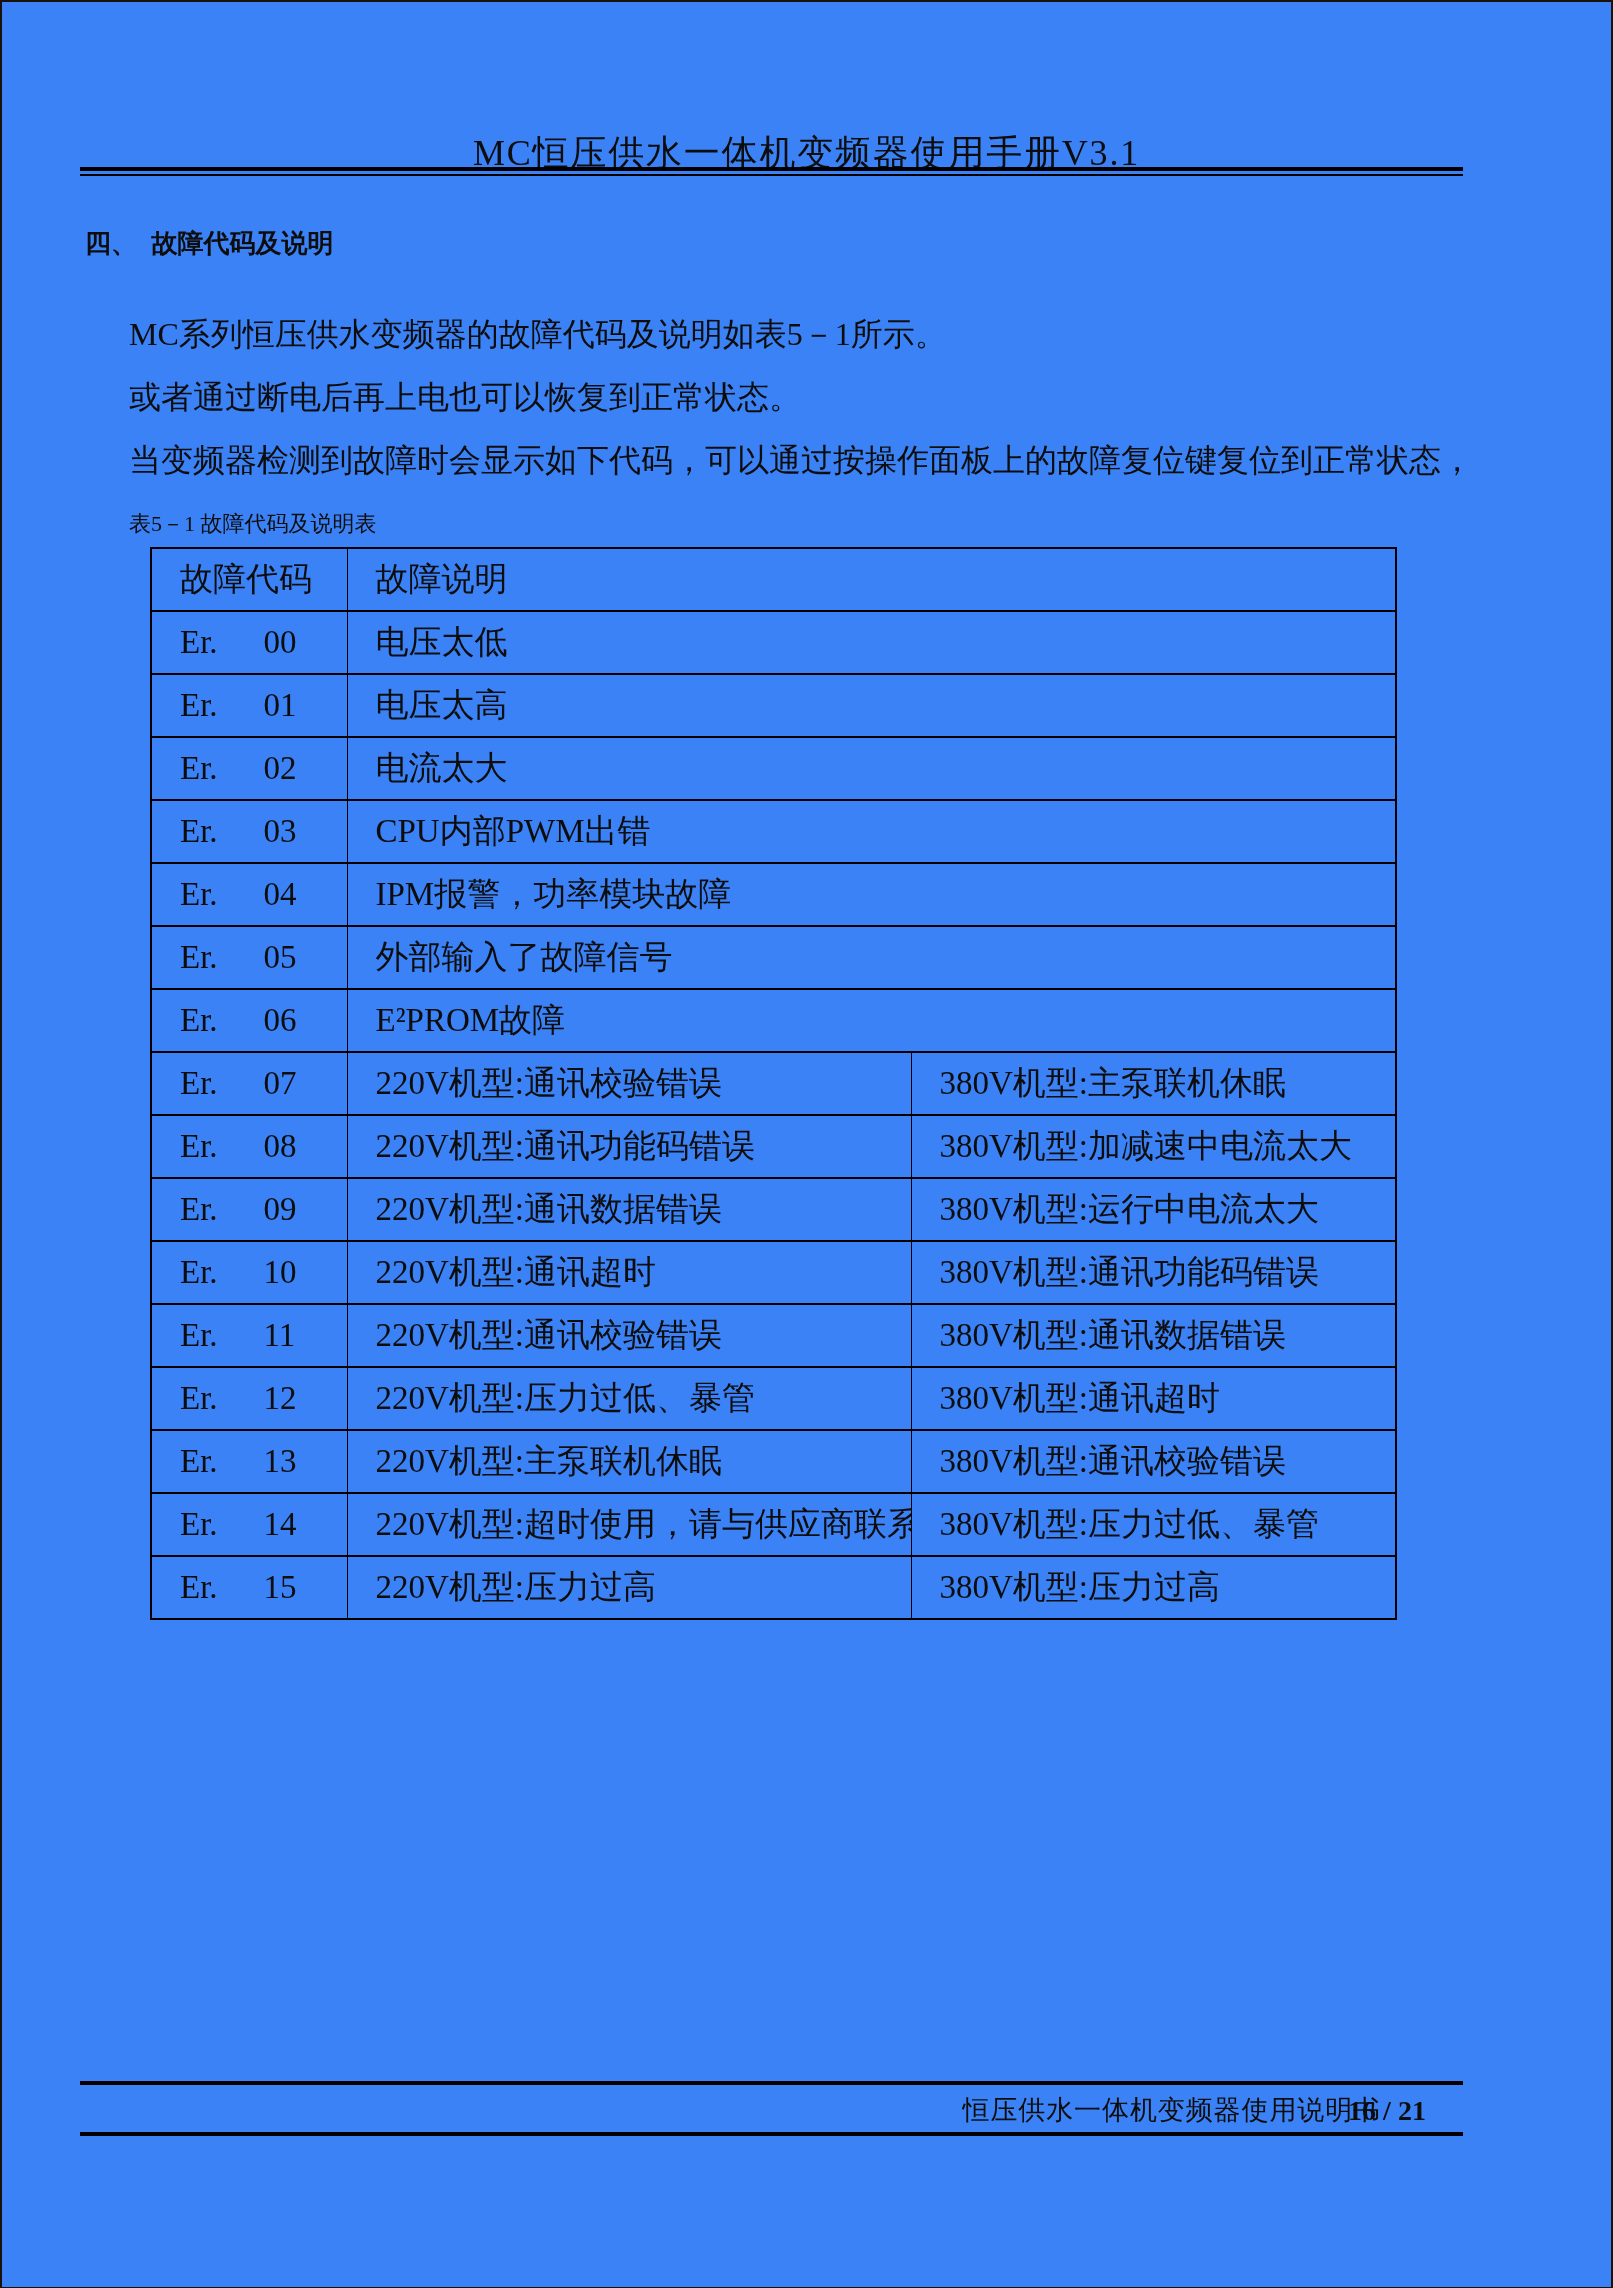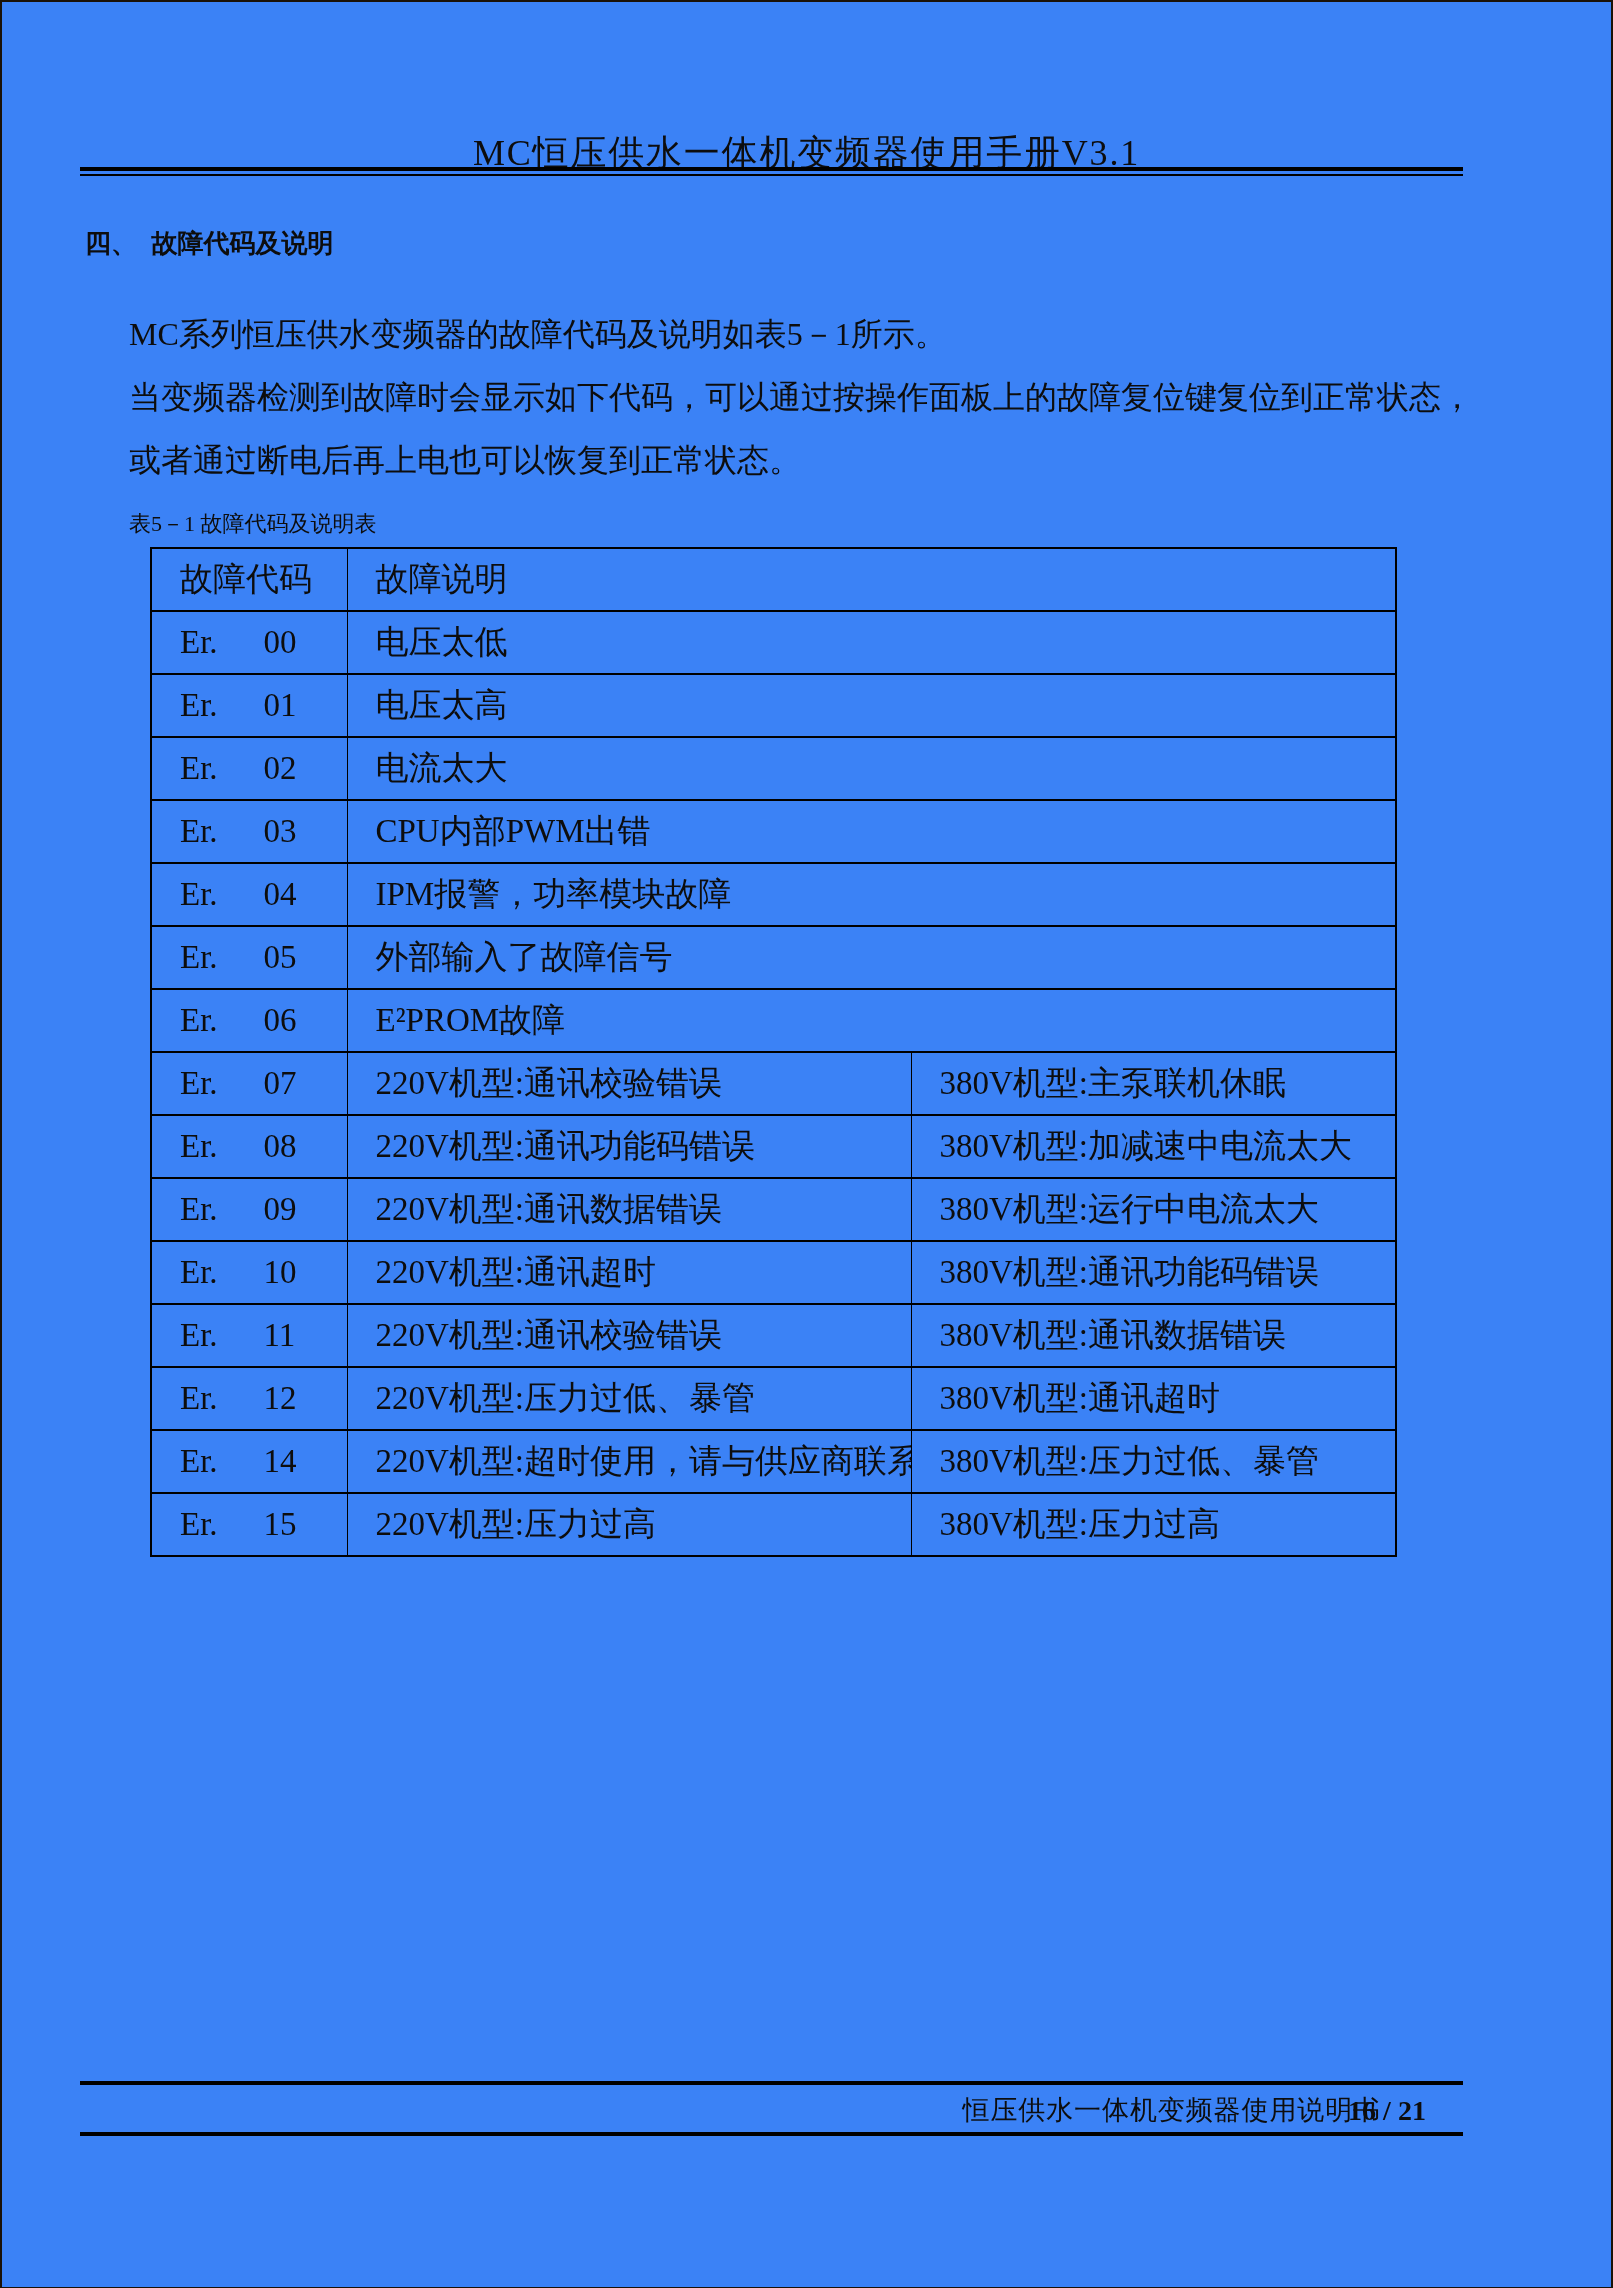--- a/index.html
+++ b/index.html
@@ -88,22 +88,22 @@
 
 <div class="page">
 
   <div class="header-title">MC恒压供水一体机变频器使用手册V3.1</div>
   <div class="header-rule"></div>
 
   <div class="section-heading">四、  故障代码及说明</div>
 
   <div class="body-text">
     <div class="para">MC系列恒压供水变频器的故障代码及说明如表5－1所示。</div>
+    <div class="para">或者通过断电后再上电也可以恢复到正常状态。</div>
     <div class="para">当变频器检测到故障时会显示如下代码，可以通过按操作面板上的故障复位键复位到正常状态，</div>
-    <div class="para">或者通过断电后再上电也可以恢复到正常状态。</div>
     <div class="tcaption">表5－1 故障代码及说明表</div>
   </div>
 
   <table class="fault-table">
     <colgroup>
       <col style="width:196px">
       <col style="width:564px">
       <col style="width:485px">
     </colgroup>
     <tbody>
@@ -165,20 +165,25 @@
         <td><span>Er.</span><span class="code-num">11</span></td>
         <td>220V机型:通讯校验错误</td>
         <td>380V机型:通讯数据错误</td>
       </tr>
       <tr>
         <td><span>Er.</span><span class="code-num">12</span></td>
         <td>220V机型:压力过低、暴管</td>
         <td>380V机型:通讯超时</td>
       </tr>
       <tr>
+        <td><span>Er.</span><span class="code-num">13</span></td>
+        <td>220V机型:主泵联机休眠</td>
+        <td>380V机型:通讯校验错误</td>
+      </tr>
+      <tr>
         <td><span>Er.</span><span class="code-num">14</span></td>
         <td>220V机型:超时使用，请与供应商联系</td>
         <td>380V机型:压力过低、暴管</td>
       </tr>
       <tr>
         <td><span>Er.</span><span class="code-num">15</span></td>
         <td>220V机型:压力过高</td>
         <td>380V机型:压力过高</td>
       </tr>
     </tbody>

